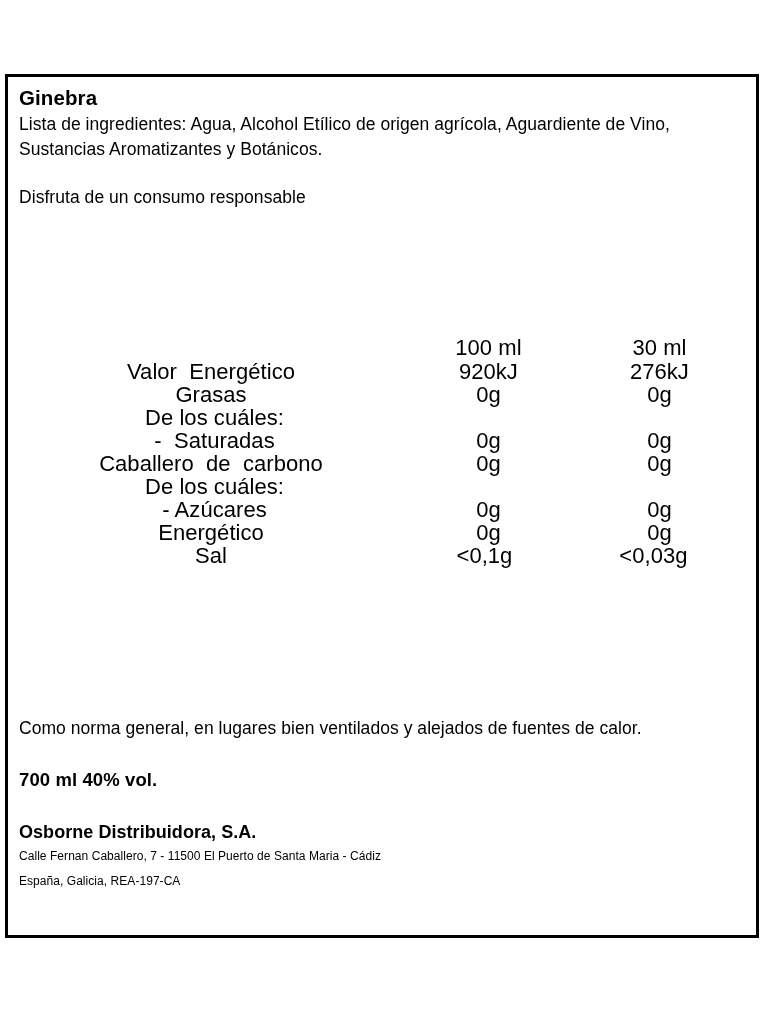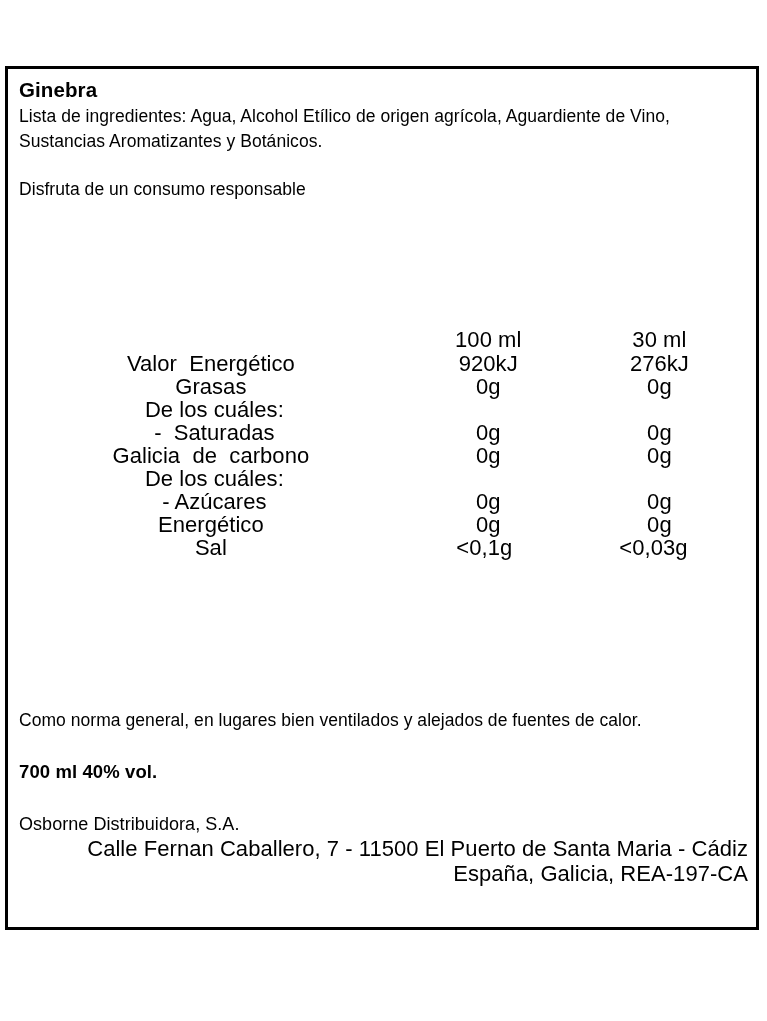--- a/index.html
+++ b/index.html
@@ -12,21 +12,21 @@
     width: 767px;
     height: 1021px;
     font-family: "Liberation Sans", sans-serif;
     color: #000000;
     position: relative;
     overflow: hidden;
   }
   .label-frame {
     position: absolute;
     left: 5px;
-    top: 66px;
+    top: 74px;
     width: 754px;
     height: 864px;
     border: 3px solid #000000;
     box-sizing: border-box;
     background: #ffffff;
   }
   .inner {
     position: absolute;
     left: 11px;
     top: 8px;
@@ -105,31 +105,30 @@
   }
   .volume {
     font-size: 18.5px;
     font-weight: bold;
     line-height: 24px;
     margin: 28px 0 0 0;
     letter-spacing: 0.1px;
   }
   .company {
     font-size: 18px;
-    font-weight: normal;
+    font-weight: bold;
     line-height: 24px;
     margin: 28px 0 0 0;
     letter-spacing: 0.05px;
   }
   .addr {
-    font-size: 22px;
+    font-size: 12px;
     line-height: 25px;
     margin: 0;
     letter-spacing: 0.05px;
-    text-align: right;
   }
 </style>
 </head>
 <body>
 
 <div class="label-frame">
 
   <div class="inner">
     <div class="product-name">Ginebra</div>
     <div class="ingredients">Lista de ingredientes: Agua, Alcohol Etílico de origen agrícola, Aguardiente de Vino, Sustancias Aromatizantes y Botánicos.</div>
@@ -163,21 +162,21 @@
         <td class="v2"></td>
       </tr>
 
       <tr>
         <td class="lbl indent2">-  Saturadas</td>
         <td class="v1">0g</td>
         <td class="v2">0g</td>
       </tr>
 
       <tr>
-        <td class="lbl">Galicia  de  carbono</td>
+        <td class="lbl">Caballero  de  carbono</td>
         <td class="v1">0g</td>
         <td class="v2">0g</td>
       </tr>
 
       <tr>
         <td class="lbl indent1">De los cuáles:</td>
         <td class="v1"></td>
         <td class="v2"></td>
       </tr>
 

